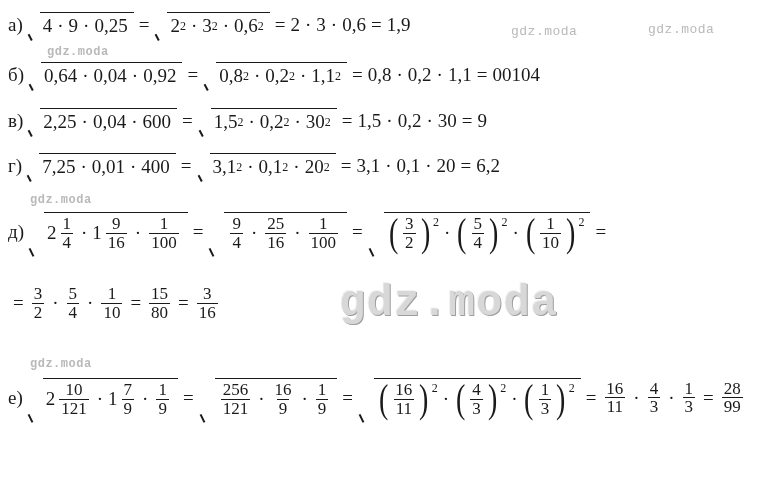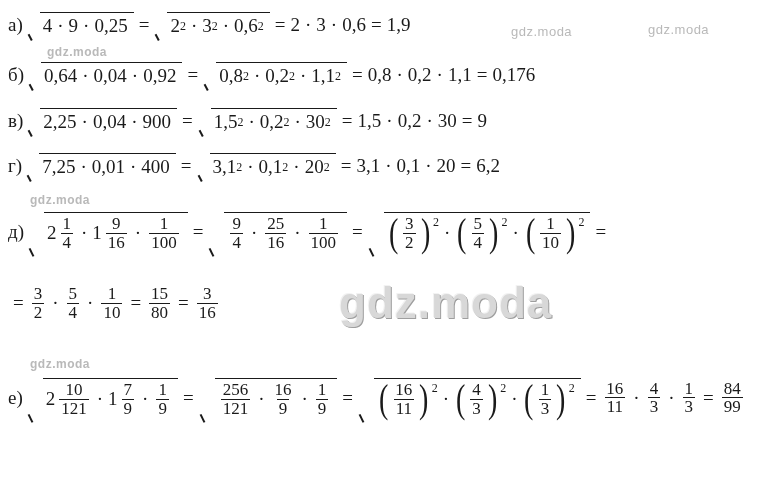--- a/index.html
+++ b/index.html
@@ -117,21 +117,21 @@
   }
   .sup {
     font-size: 12px;
     vertical-align: super;
     line-height: 1;
   }
 
   
   .wm {
     position: absolute;
-    font-family: Liberation Sans, sans-serif;
+    font-family: Liberation Mono, monospace;
     color: #b9b9b9;
     letter-spacing: 0.5px;
     pointer-events: none;
     user-select: none;
   }
   .wm-small { font-size: 12px; font-weight: bold; }
   .wm-mid   { font-size: 13px; }
   .wm-big {
     font-size: 44px;
     font-weight: bold;
@@ -207,33 +207,33 @@
           <span class="sup">2</span>
       </span>
     </span>
     <span class="op">=</span>
     <span>0,8</span>
     <span class="op">·</span>
     <span>0,2</span>
     <span class="op">·</span>
     <span>1,1</span>
     <span class="op">=</span>
-    <span>0,176</span>
+    <span>00104</span>
   </div>
 
   <div class="line" style="left:8px; top:108px;">
     <span class="label">в)</span>
     <span class="radical">
       <span class="sign"></span>
       <span class="body">
         <span>2,25</span>
         <span class="op">·</span>
         <span>0,04</span>
         <span class="op">·</span>
-        <span>900</span>
+        <span>600</span>
       </span>
     </span>
     <span class="op">=</span>
     <span class="radical">
       <span class="sign"></span>
       <span class="body">
         <span>1,5</span>
           <span class="sup">2</span>
         <span class="op">·</span>
         <span>0,2</span>
@@ -494,21 +494,21 @@
       <span class="num">4</span>
       <span class="den">3</span>
     </span>
     <span class="op">·</span>
     <span class="frac">
       <span class="num">1</span>
       <span class="den">3</span>
     </span>
     <span class="op">=</span>
     <span class="frac">
-      <span class="num">84</span>
+      <span class="num">28</span>
       <span class="den">99</span>
     </span>
   </div>
 
   <div class="wm wm-mid" style="left:511px; top:24px;">gdz.moda</div>
   <div class="wm wm-mid" style="left:648px; top:22px;">gdz.moda</div>
   <div class="wm wm-small" style="left:47px; top:45px;">gdz.moda</div>
   <div class="wm wm-small" style="left:30px; top:193px;">gdz.moda</div>
   <div class="wm wm-small" style="left:30px; top:357px;">gdz.moda</div>
   <div class="wm wm-big" style="left:339px; top:278px;">gdz.moda</div>

